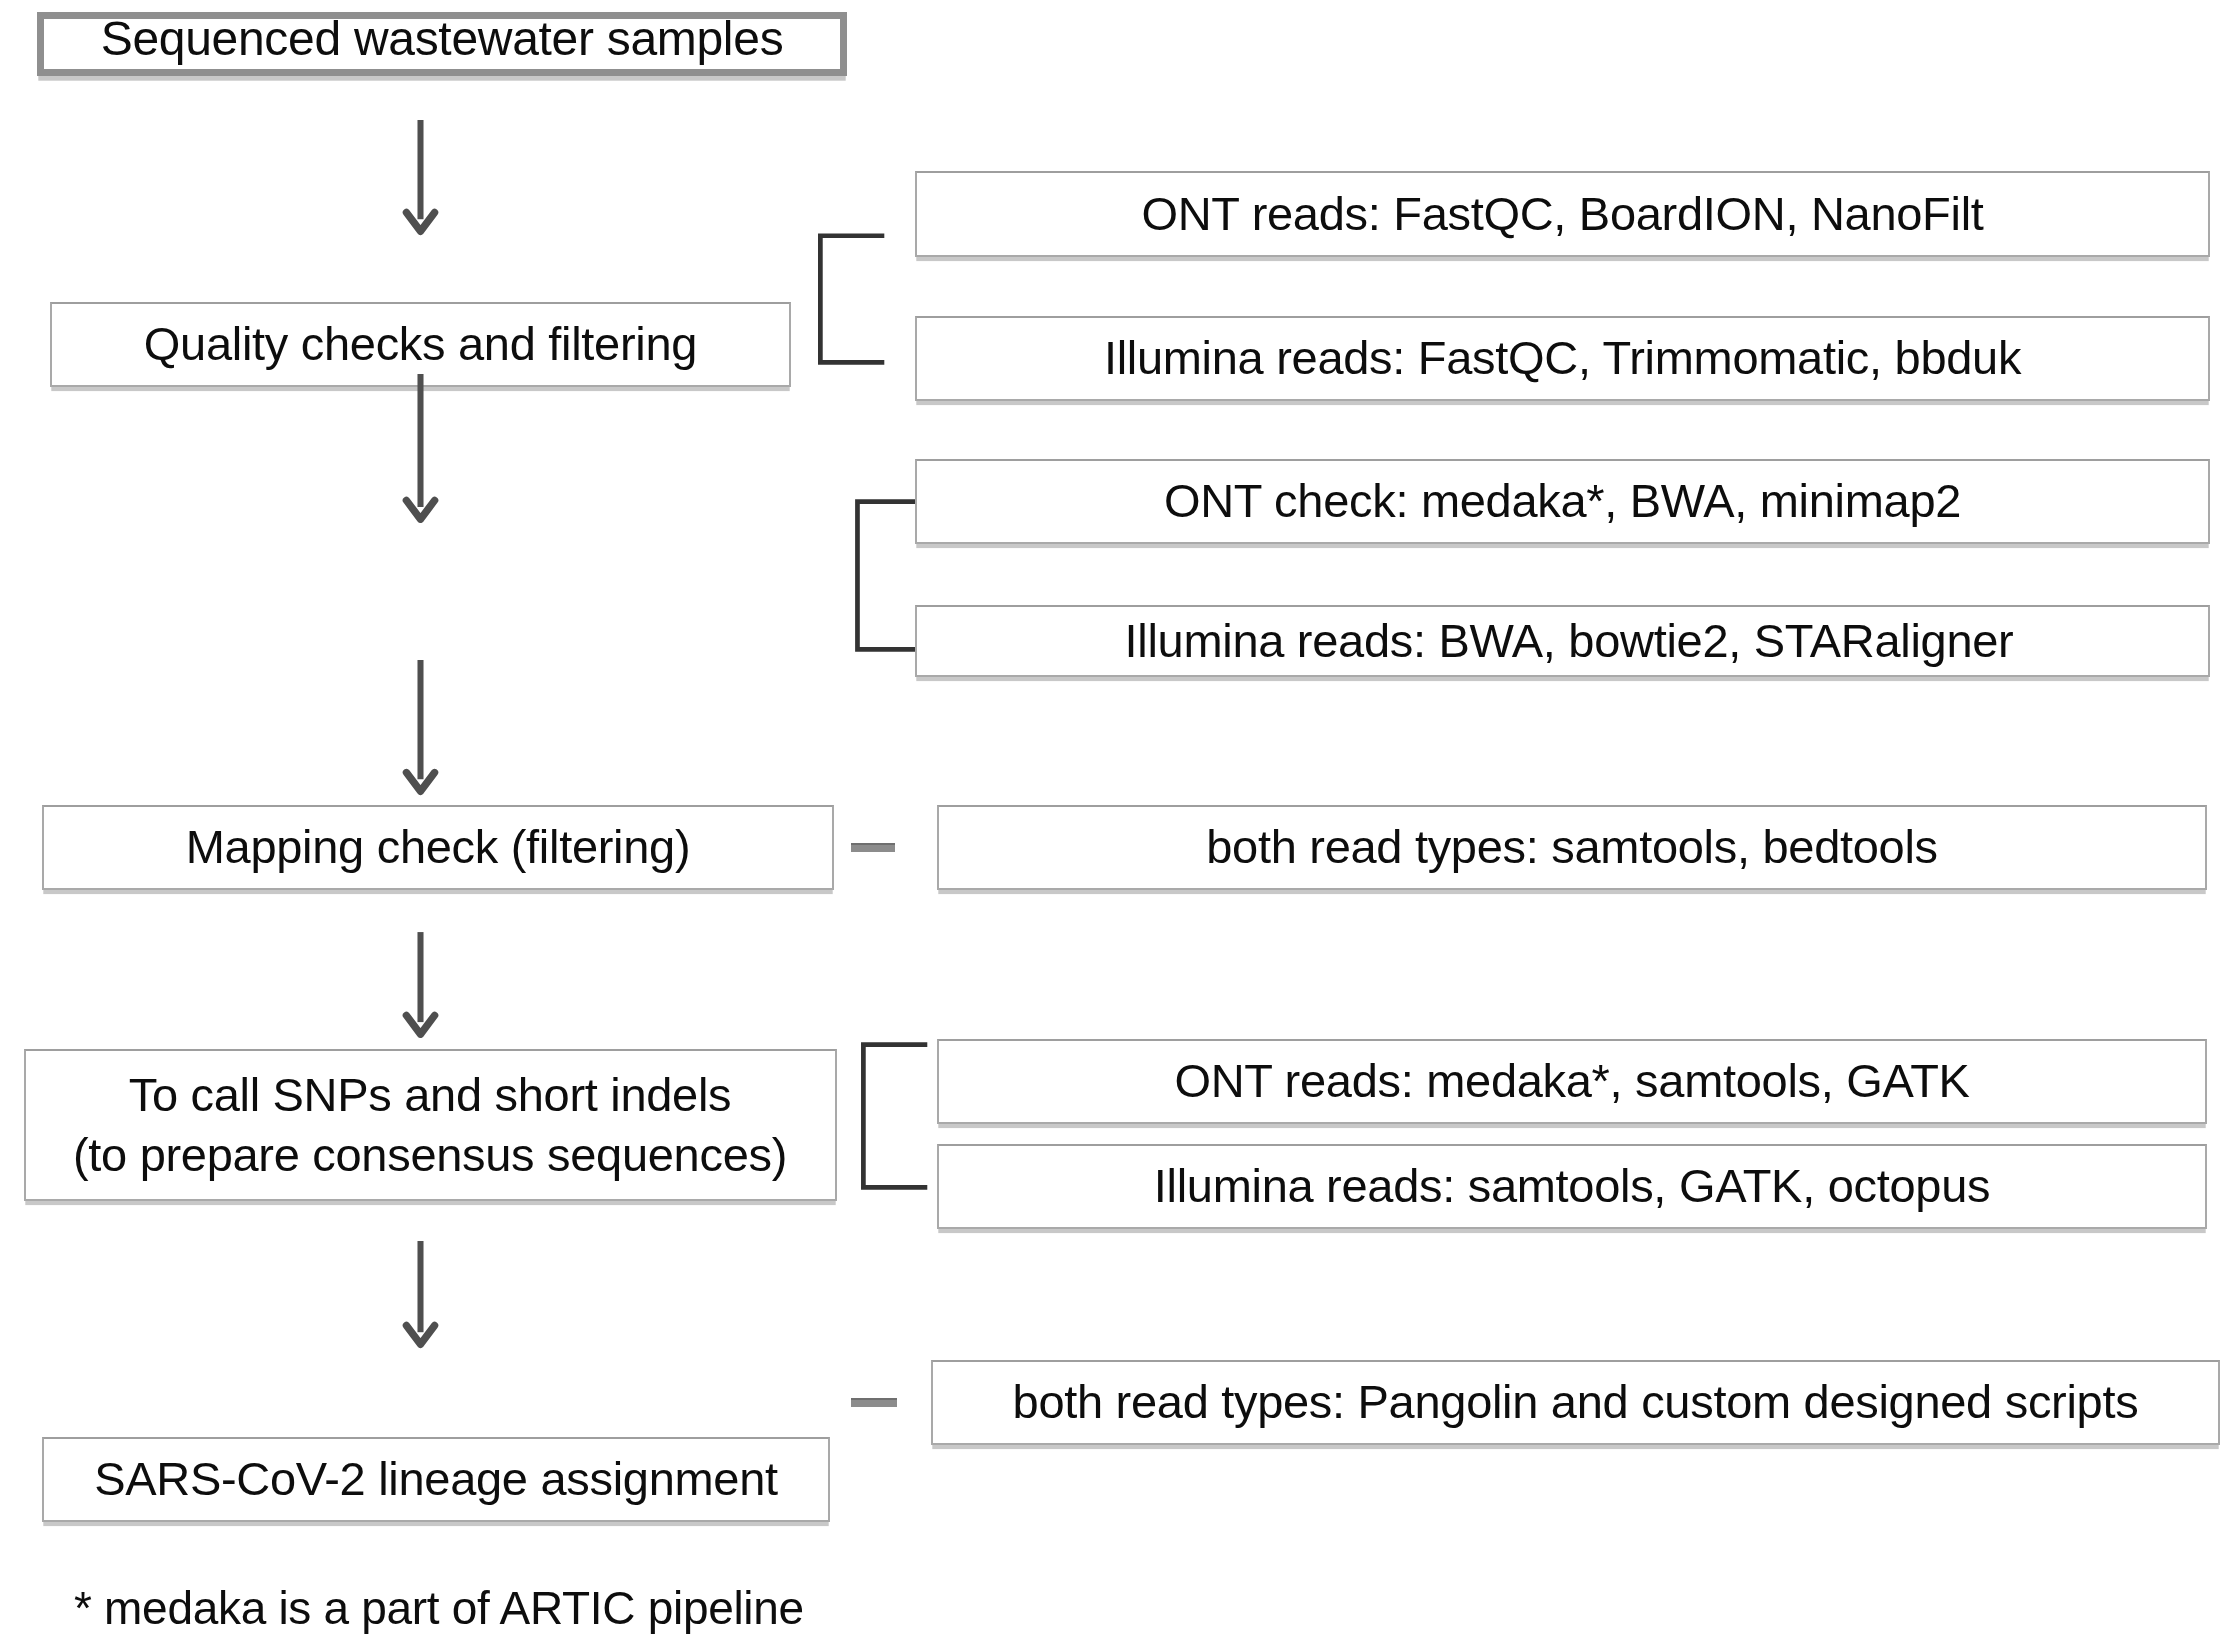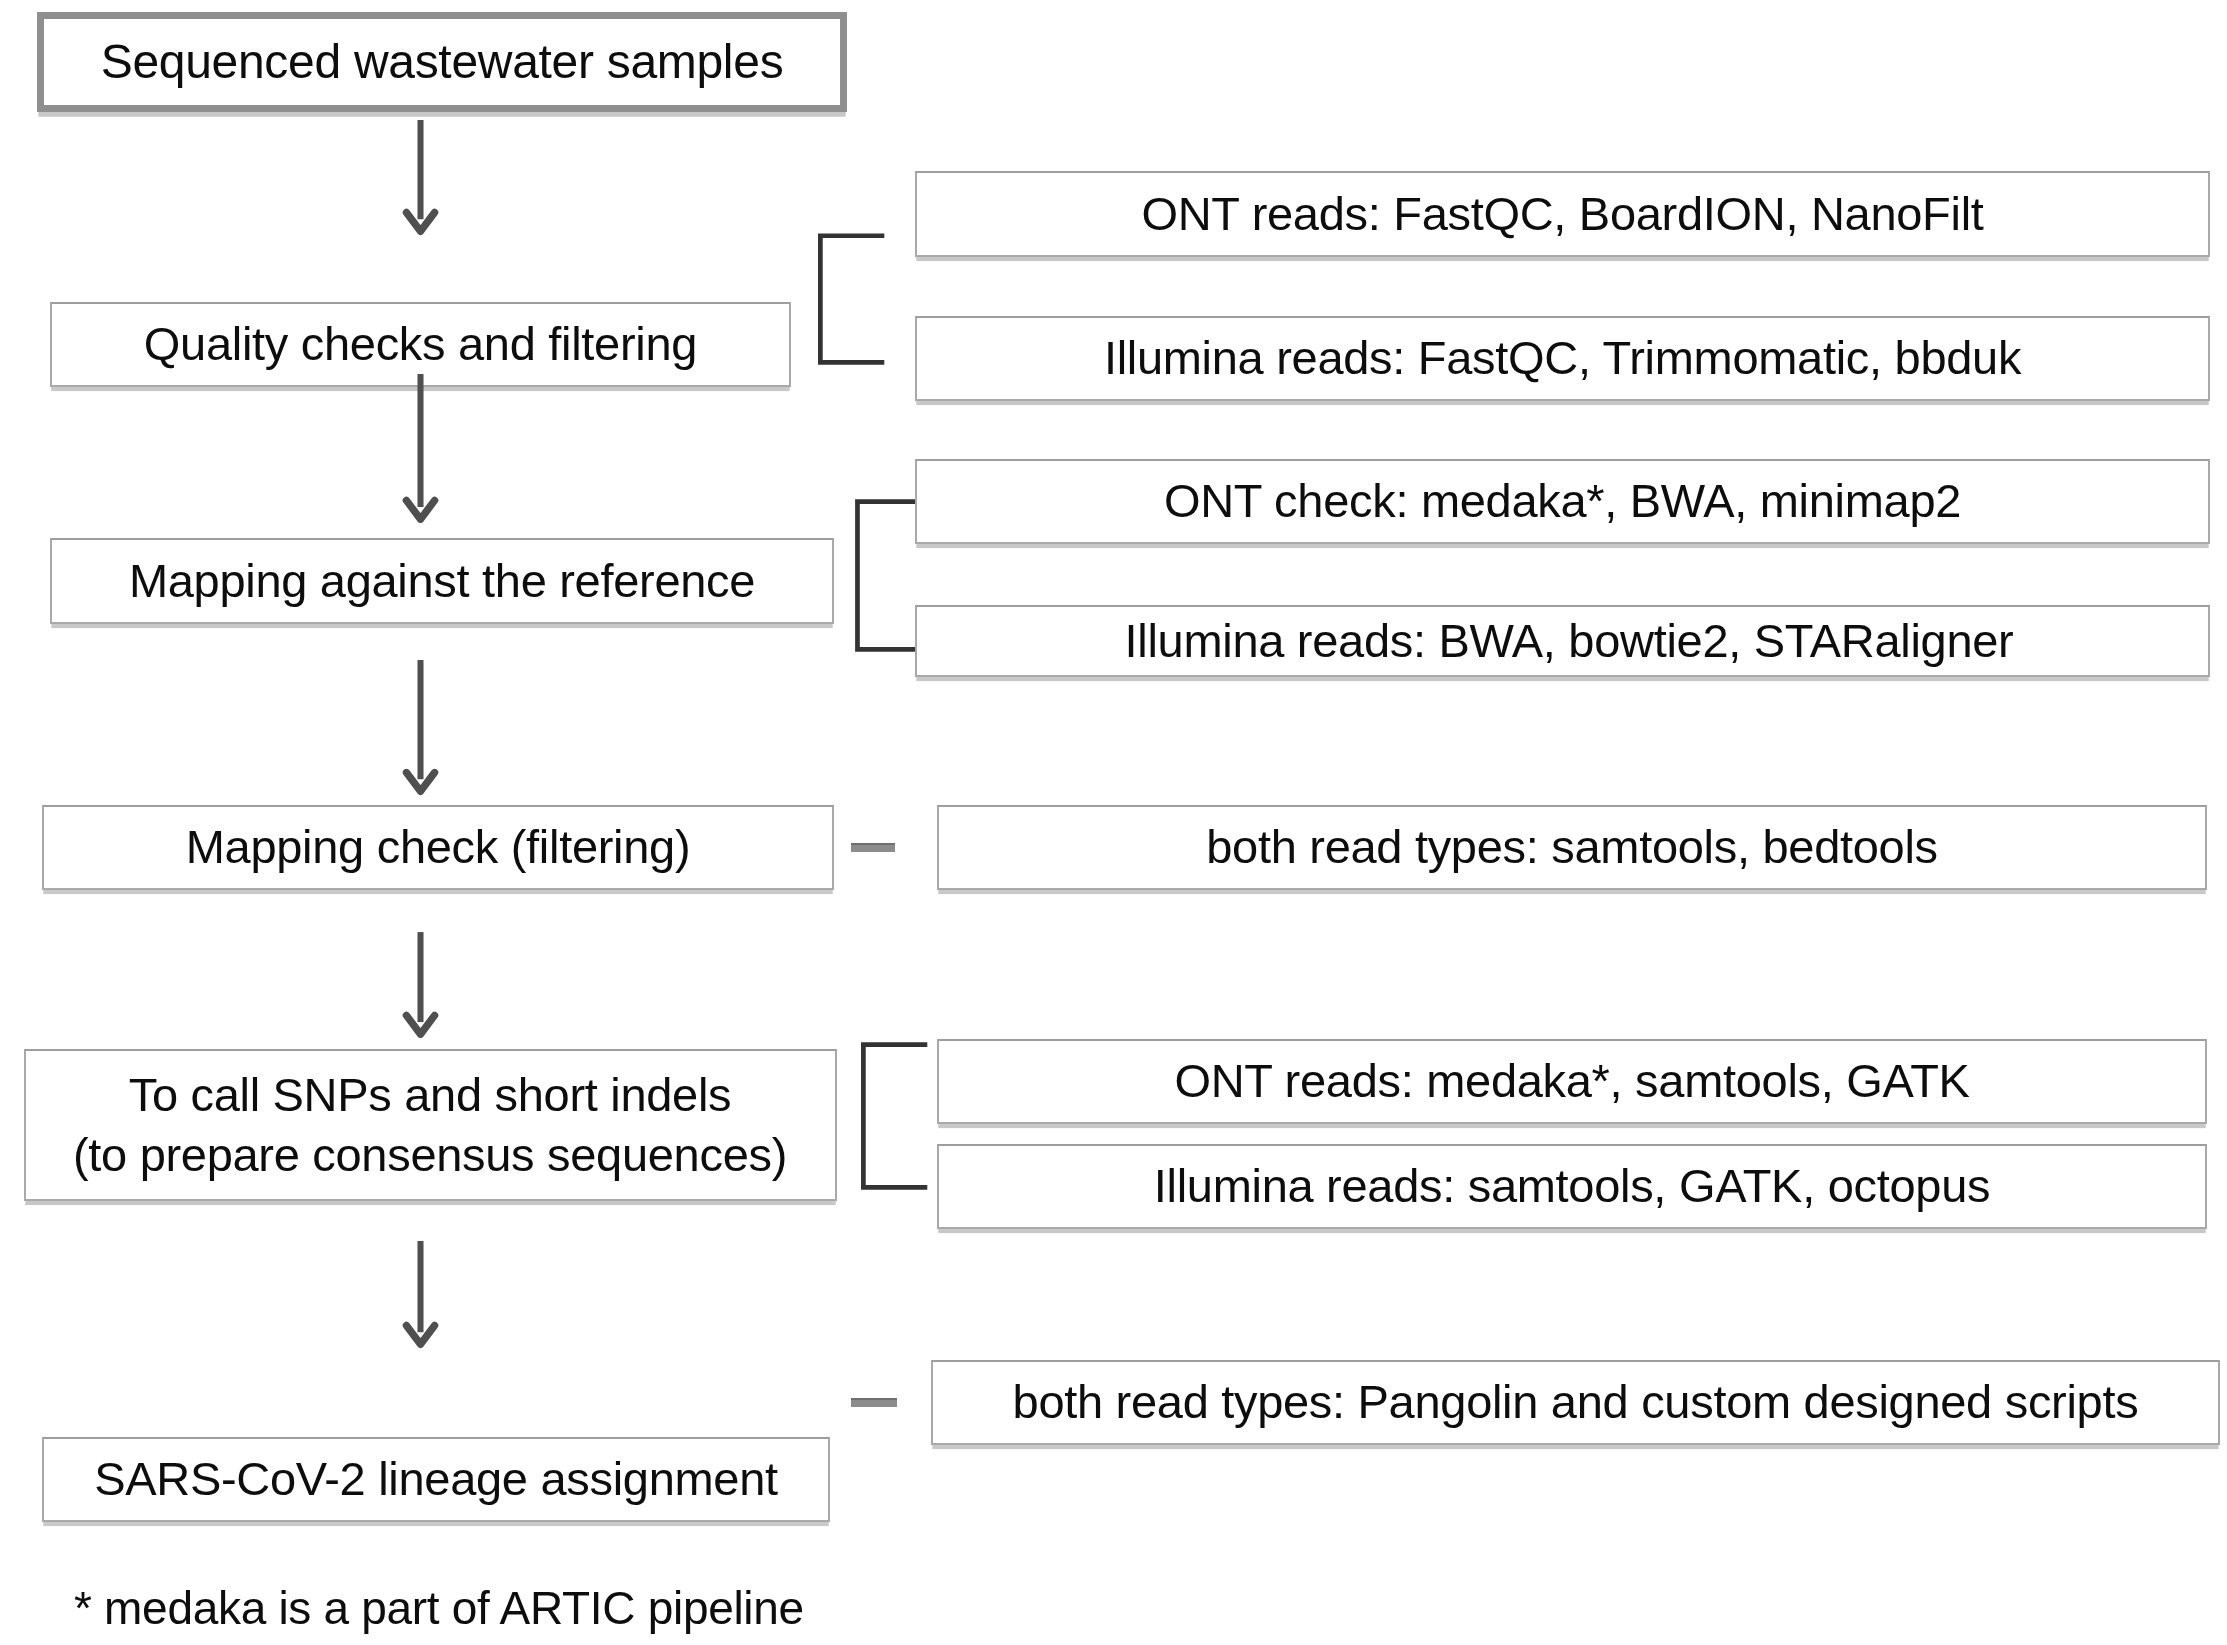--- a/index.html
+++ b/index.html
@@ -45,21 +45,21 @@
   }
   .footnote{
     position:absolute;font-size:46px;letter-spacing:-0.3px;
   }
 </style>
 </head>
 <body>
 
 <div class="canvas">
 
-  <div class="box start" style="left:37px;top:12px;width:810px;height:100px;">
+  <div class="box start" style="left:37px;top:12px;width:810px;height:64px;align-items:flex-end;">
     <span class="lbl">Sequenced wastewater samples</span>
   </div>
 
   <svg class="connector" style="left:399px;top:120px;" width="43" height="118" viewBox="0 0 64 176">
     <line class="stroke" x1="32" y1="0" x2="32" y2="148" stroke-width="9"></line>
     <polyline class="stroke" points="11,138 32,166 53,138" stroke-width="11" stroke-linecap="round" stroke-linejoin="round"></polyline>
   </svg>
 
   <div class="box" style="left:50px;top:261px;width:741px;height:85px;margin-top:41px;">
     <span class="lbl">Quality checks and filtering</span>
@@ -72,23 +72,20 @@
   </div>
   <div class="box" style="left:915px;top:316px;width:1295px;height:85px;">
     <span class="lbl">Illumina reads: FastQC, Trimmomatic, bbduk</span>
   </div>
 
   <svg class="connector" style="left:399px;top:374px;" width="43" height="152" viewBox="0 0 64 226">
     <line class="stroke" x1="32" y1="0" x2="32" y2="198" stroke-width="9"></line>
     <polyline class="stroke" points="11,188 32,216 53,188" stroke-width="11" stroke-linecap="round" stroke-linejoin="round"></polyline>
   </svg>
 
-  <div class="box" style="left:50px;top:538px;width:784px;height:86px;">
-    <span class="lbl">Mapping against the reference</span>
-  </div>
   <svg class="connector" style="left:854px;top:499px;" width="70" height="153" viewBox="0 0 104 228">
     <path class="bstroke" d="M100,4 H5 V224 H100" stroke-width="7"></path>
   </svg>
   <div class="box" style="left:915px;top:459px;width:1295px;height:85px;">
     <span class="lbl">ONT check: medaka*, BWA, minimap2</span>
   </div>
   <div class="box" style="left:915px;top:605px;width:1295px;height:72px;padding-left:13px;">
     <span class="lbl">Illumina reads: BWA, bowtie2, STARaligner</span>
   </div>
 

